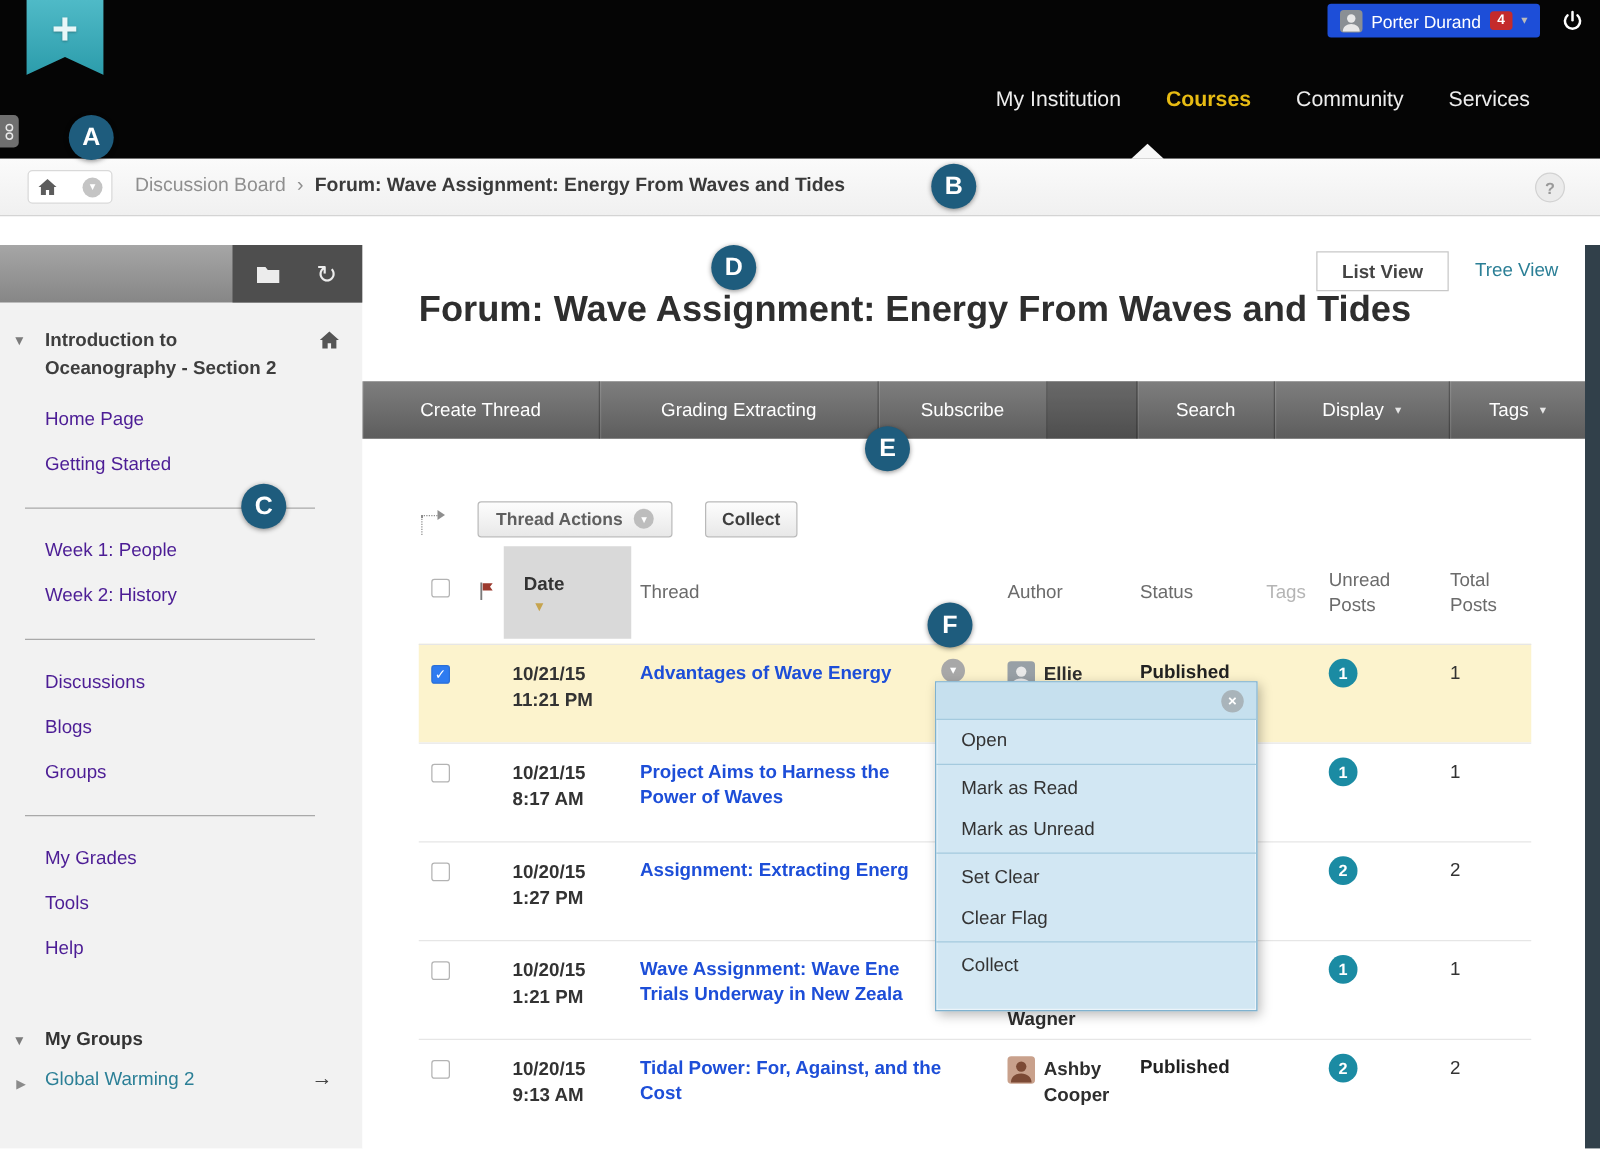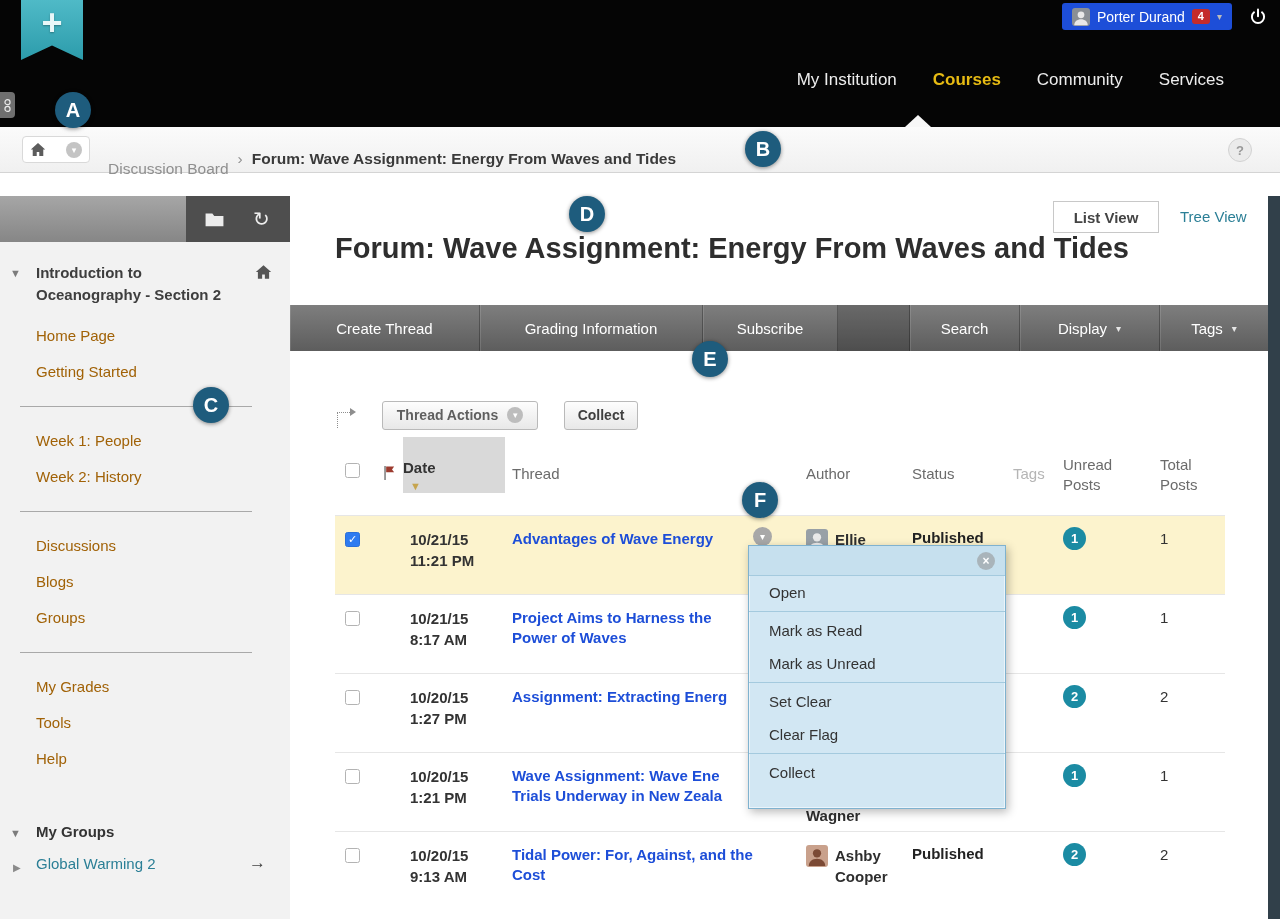--- a/index.html
+++ b/index.html
@@ -37,21 +37,21 @@
 
   
   .sidebar{position:absolute;left:0;top:196px;width:290px;height:723px;background:#f2f2f2;}
   .sb-band{height:46px;background:linear-gradient(#a6a6a6,#868686);position:relative;}
   .sb-band-right{position:absolute;right:0;top:0;width:104px;height:46px;background:#4e4e4e;display:flex;align-items:center;justify-content:space-evenly;}
   .sb-icon-btn{width:36px;height:32px;display:flex;align-items:center;justify-content:center;color:#ededed;font-size:20px;}
   .course-row{position:relative;padding:20px 30px 12px 36px;}
   .course-caret{position:absolute;left:10px;top:25px;color:#7c7c7c;font-size:11px;}
   .course-title{font-size:15px;font-weight:bold;color:#3e3e3e;line-height:1.45;width:214px;}
   .course-home{position:absolute;right:18px;top:22px;}
-  .sb-link{display:block;padding:9px 10px 9px 36px;font-size:15px;color:#a16207;text-decoration:none;line-height:18px;}
+  .sb-link{display:block;padding:9px 10px 9px 36px;font-size:15px;color:#4c1d95;text-decoration:none;line-height:18px;}
   .sb-divider{border-top:1px solid #a9a9a9;margin:16px 38px 16px 20px;}
   .sb-group-head{position:relative;padding:46px 10px 6px 36px;font-size:15px;font-weight:bold;color:#333;}
   .sb-group-caret{position:absolute;left:10px;top:50px;color:#7c7c7c;font-size:11px;}
   .sb-group-item{position:relative;display:block;padding:9px 10px 9px 36px;font-size:15px;color:#2b7f96;text-decoration:none;line-height:18px;}
   .gw-caret{position:absolute;left:13px;top:13px;color:#8b8b8b;font-size:10px;}
   .gw-arrow{position:absolute;right:24px;top:8px;color:#444;font-size:17px;}
 
   
   .panel{position:absolute;left:290px;top:196px;width:978px;height:723px;background:#fff;}
   .view-list{position:absolute;left:763px;top:5px;width:106px;height:32px;background:#fff;border:1px solid #c8c8c8;font-size:15px;font-weight:bold;color:#444;display:flex;align-items:center;justify-content:center;}
@@ -78,21 +78,21 @@
   .hcell{font-size:15px;color:#6b6b6b;padding-top:28px;}
   .c-cb{width:40px;padding-left:10px;}
   .c-flag{width:28px;padding-left:8px;}
   .c-date{width:102px;}
   .c-thread{width:295px;position:relative;}
   .c-author{width:105px;padding-left:6px;}
   .c-status{width:70px;padding-left:7px;}
   .c-tags{width:78px;padding-left:38px;}
   .c-unread{width:80px;padding-left:10px;}
   .c-total{width:92px;padding-left:27px;}
-  .h-date{background:#d9d9d9;padding-top:22px;height:56px;}
+  .h-date{background:#d9d9d9;padding-left:16px;padding-top:22px;height:74px;}
   .h-date .dlabel{font-weight:bold;color:#333;display:block;}
   .sort-caret{display:block;color:#c6a44e;font-size:11px;margin:4px 0 0 7px;}
   .h-thread{padding-left:7px;}
   .h-tags{color:#b5b5b5;}
   .h-unread,.h-total{line-height:20px;padding-top:18px;}
 
   .trow{display:flex;height:79px;border-top:1px solid #e6e6e6;background:#fff;}
   .trow.highlight{background:#fcf3cd;}
   .cell{padding-top:13px;font-size:15px;color:#333;}
   .cell.c-cb,.hcell.c-cb{padding-top:16px;}
@@ -176,21 +176,21 @@
   </header>
 
   <div class="crumb-bar" data-interactable="false">
     <div class="home-widget" data-interactable="true">
       <svg viewBox="0 0 20 18" width="16" height="15" data-interactable="false">
         <path d="M10 1 1 9h2.4v8h5v-5h3.2v5h5V9H19z" fill="#5c5c5c"></path>
       </svg>
       <span class="crumb-caret" data-interactable="true">▾</span>
     </div>
     <div class="crumb-text" data-interactable="false">
-      <a data-interactable="true" style="color:#8f8f8f;text-decoration:none;margin-top:20px;">Discussion Board</a>
+      <a data-interactable="true" style="color:#8f8f8f;text-decoration:none;">Discussion Board</a>
       <span data-interactable="false">›</span>
       <span class="crumb-current" data-interactable="false">Forum: Wave Assignment: Energy From Waves and Tides</span>
     </div>
     <div class="help-btn" data-interactable="true">
       <span data-interactable="false">?</span>
     </div>
   </div>
 
   <aside class="sidebar" data-interactable="false">
     <div class="sb-band" data-interactable="false">
@@ -241,21 +241,21 @@
     </a>
   </aside>
 
   <main class="panel" data-interactable="false">
     <div class="view-list" data-interactable="true">List View</div>
     <a class="view-tree" data-interactable="true">Tree View</a>
     <h1 class="forum-title" data-interactable="false">Forum: Wave Assignment: Energy From Waves and Tides</h1>
 
     <div class="action-bar" data-interactable="false">
       <a class="abtn ab-create" data-interactable="true">Create Thread</a>
-      <a class="abtn ab-grading" data-interactable="true">Grading Information</a>
+      <a class="abtn ab-grading" data-interactable="true">Grading Extracting</a>
       <a class="abtn ab-subscribe" data-interactable="true">Subscribe</a>
       <div class="ab-spacer" data-interactable="false"></div>
       <a class="abtn ab-search" data-interactable="true">Search</a>
       <a class="abtn ab-display" data-interactable="true">
         <span data-interactable="false">Display</span>
         <span class="ab-caret" data-interactable="false">▾</span>
       </a>
       <a class="abtn ab-tags" data-interactable="true">
         <span data-interactable="false">Tags</span>
         <span class="ab-caret" data-interactable="false">▾</span>

